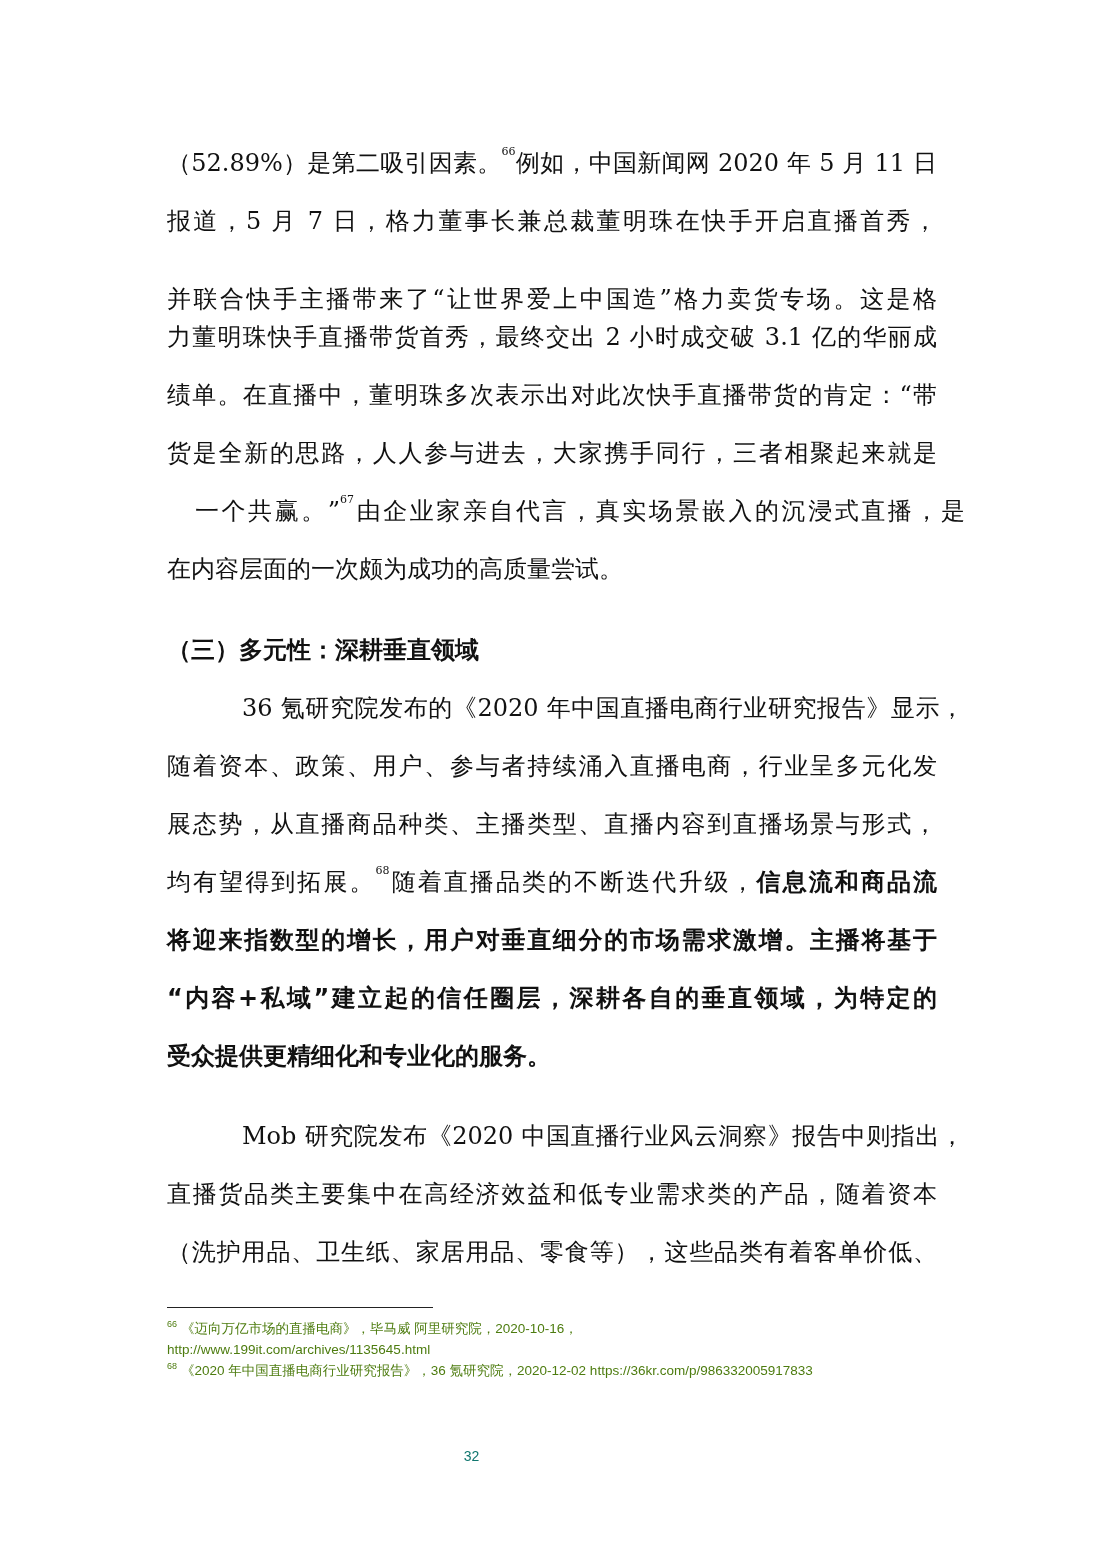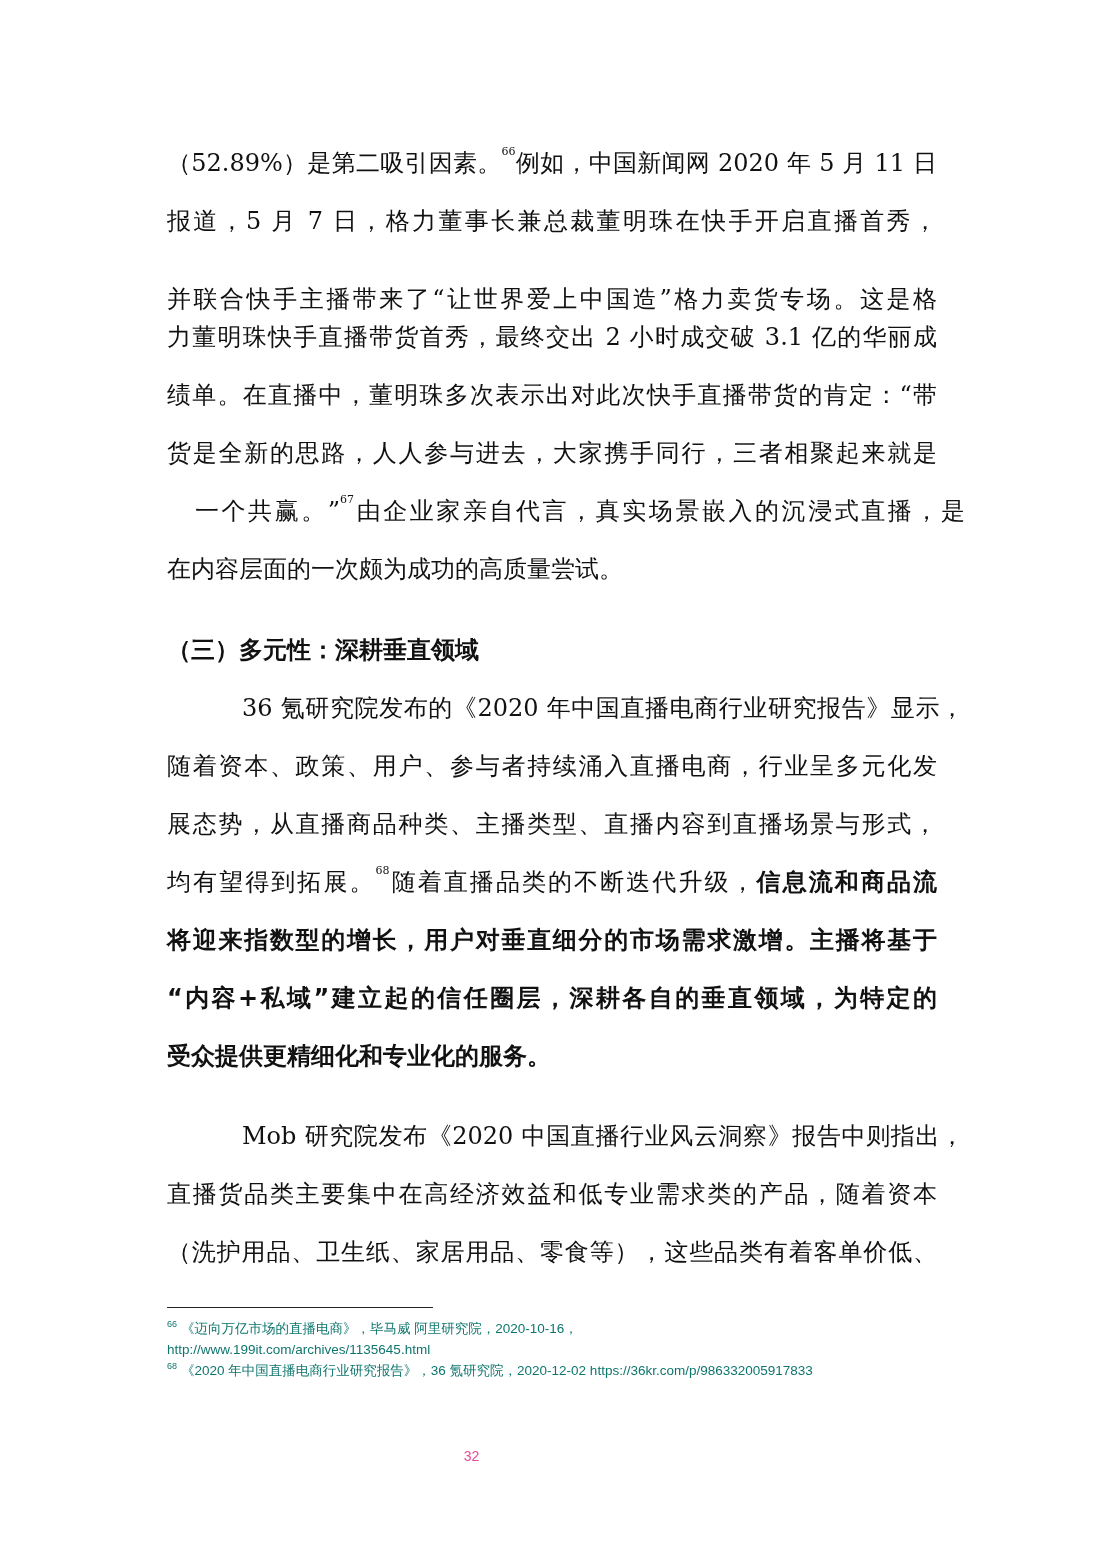--- a/index.html
+++ b/index.html
@@ -64,38 +64,38 @@
       background: #222222;
     }
     .footnotes {
       position: absolute;
       left: 167px;
       top: 1318px;
       width: 780px;
       font-family: "Liberation Sans", "DejaVu Sans", sans-serif;
       font-size: 13.5px;
       line-height: 21px;
-      color: #0f766e;
+      color: #4d7c0f;
     }
     .footnote { display: block; white-space: nowrap; }
     .footnote .fn-num {
       font-size: 9px;
       vertical-align: top;
       line-height: 12px;
       margin-right: 4px;
     }
     .page-number {
       position: absolute;
       left: 0;
       width: 943px;
       top: 1448px;
       text-align: center;
       font-family: "Liberation Sans", "DejaVu Sans", sans-serif;
       font-size: 14px;
-      color: #ec4899;
+      color: #0f766e;
     }
   </style>
 </head>
 <body>
 
 <div class="page">
 
   <div>
     <div class="line" style="top:143px;">
       <span>（52.89%）是第二吸引因素。</span><sup class="fn">66</sup><span>例如，中国新闻网 2020 年 5 月 11 日</span>

